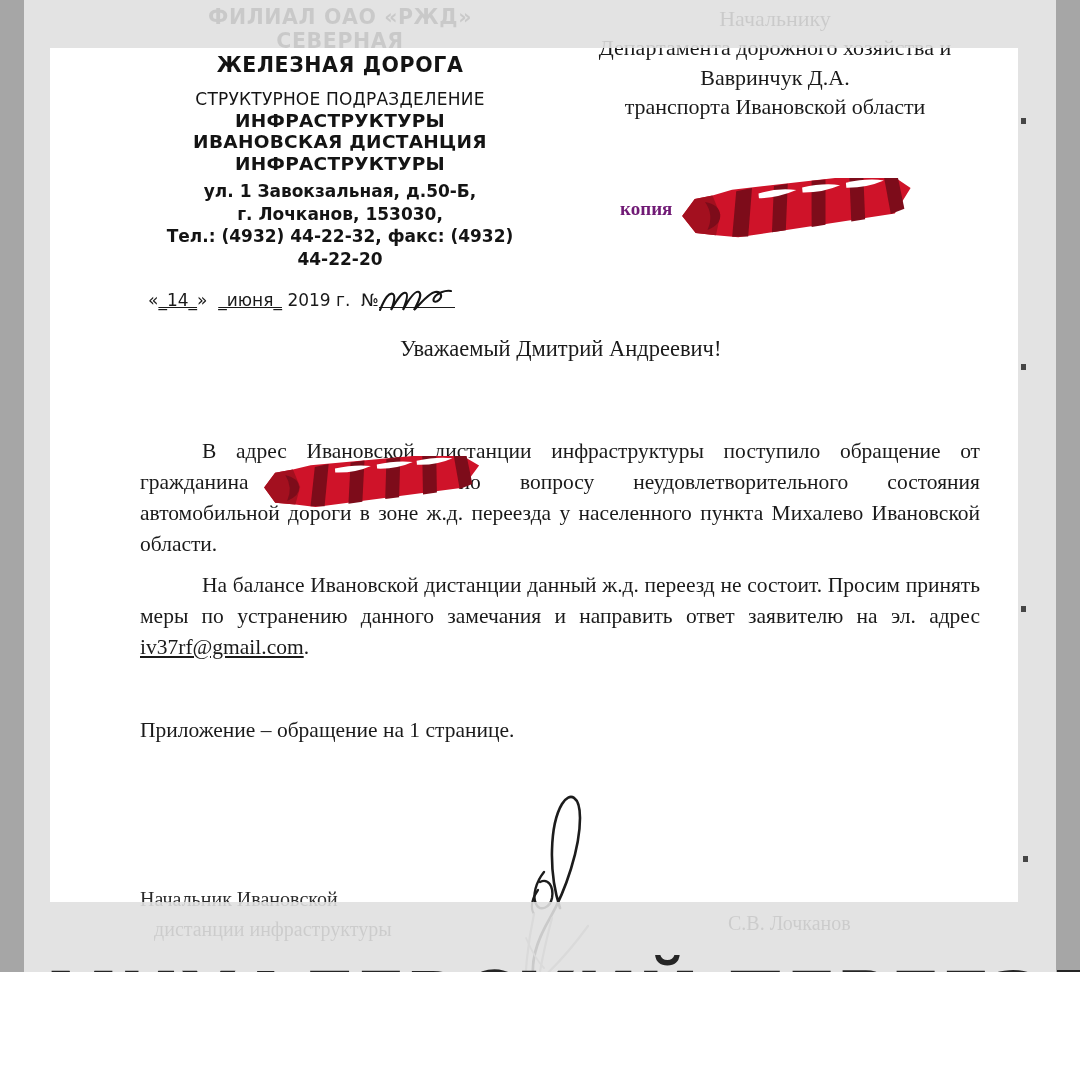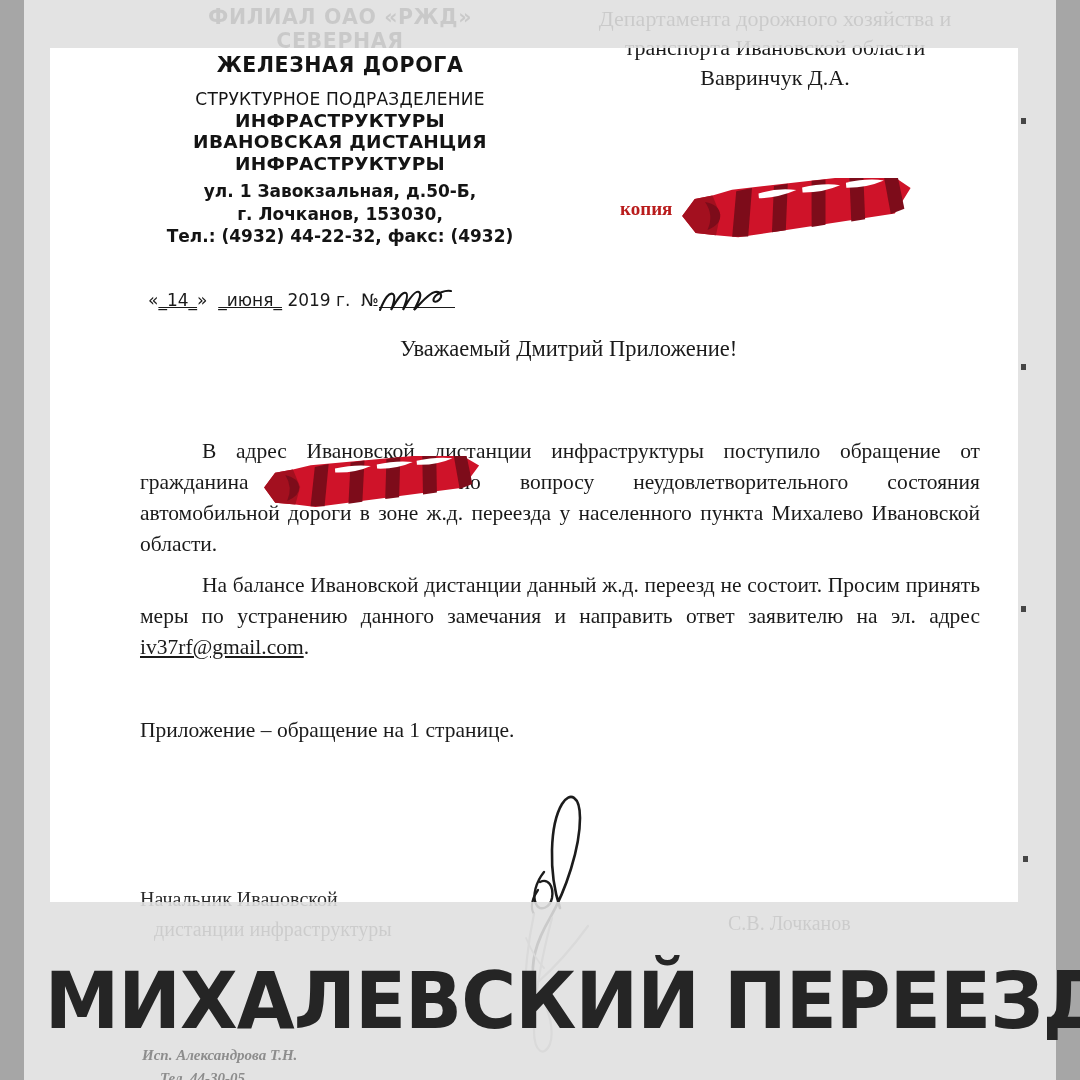--- a/index.html
+++ b/index.html
@@ -10,21 +10,21 @@
   }
   body {
     width: 1080px; height: 1080px;
     font-family: "Liberation Serif", serif;
     overflow: hidden;
   }
 
   
   #stage {
     position: relative;
-    width: 1080px; height: 1080px;
+    width: 1080px; height: 972px;
     background: #e3e3e3;            
     overflow: hidden;
     padding-left: 36px;
   }
   .edge-dark {
     position: absolute; top: 0; bottom: 0;
     width: 24px;
     background: #a6a6a6;            
   }
   .edge-dark.left  { left: 0; }
@@ -181,21 +181,21 @@
   }
 
   
   .tie { position: absolute; pointer-events: none; }
   #tie-top  { left: 680px; top: 178px;  width: 236px; height: 62px; }
   #tie-body { left: 262px; top: 456px;  width: 220px; height: 52px; }
   #copia {
     left: 620px; top: 198px;
     font-size: 19px;
     font-weight: bold;
-    color: #b91c1c;
+    color: #701a75;
     font-family: "Liberation Serif", serif;
   }
 
   
   .speck {
     position: absolute;
     width: 5px; height: 6px;
     background: #2a2a2a;
     opacity: .85;
   }
@@ -215,27 +215,29 @@
     <div class="lh-big">СЕВЕРНАЯ</div>
     <div class="lh-big">ЖЕЛЕЗНАЯ ДОРОГА</div>
     <div class="lh-sub">СТРУКТУРНОЕ ПОДРАЗДЕЛЕНИЕ</div>
     <div class="lh-mid">ИНФРАСТРУКТУРЫ</div>
     <div class="lh-mid">ИВАНОВСКАЯ ДИСТАНЦИЯ</div>
     <div class="lh-mid">ИНФРАСТРУКТУРЫ</div>
     <div class="lh-addr">
       <div>ул. 1 Завокзальная, д.50-Б,</div>
       <div>г. Лочканов, 153030,</div>
       <div>Тел.: (4932) 44-22-32, факс: (4932)</div>
+      <div>44-22-20</div>
     </div>
   </div>
 
   <div class="blk" id="addressee">
+    <div>Начальнику</div>
     <div>Департамента дорожного хозяйства и</div>
+    <div>Вавринчук Д.А.</div>
     <div>транспорта Ивановской области</div>
-    <div>Вавринчук Д.А.</div>
   </div>
 
   <div class="blk" id="dateline">
     <span>«</span><span class="u">_14_</span><span>»</span>
     &nbsp;<span class="u">_июня_</span>
     <span>2019</span>
     <span>г.</span>
     &nbsp;<span>№</span><span class="numrule">
       <svg width="82" height="26" viewBox="0 0 82 26" fill="none" xmlns="http://www.w3.org/2000/svg" aria-hidden="true">
         <path d="M3 22 C8 10 12 4 16 6 C19 8 16 18 14 22 C20 12 25 3 29 5 C32 7 28 17 26 22
@@ -258,21 +260,21 @@
         <path d="M172 3 L186 3 L184 47 L170 48 Z" fill="#7d0c1a"></path>
         <path d="M206 2 L220 6 L224 40 L210 44 Z" fill="#7d0c1a"></path>
         <path d="M80 12 Q100 8 118 12 Q100 18 80 17 Z" fill="#ffffff"></path>
         <path d="M124 10 Q146 7 162 11 Q144 17 124 15 Z" fill="#ffffff"></path>
         <path d="M168 9 Q190 6 206 10 Q188 16 168 14 Z" fill="#ffffff"></path>
         <path d="M26 16 Q40 20 40 30 Q40 40 26 44 Q34 30 26 16 Z" fill="#7d0c1a"></path>
       </g>
     </svg>
   </div>
 
-  <div class="blk" id="greeting">Уважаемый Дмитрий Приложение!</div>
+  <div class="blk" id="greeting">Уважаемый Дмитрий Андреевич!</div>
 
   <div class="blk" id="body">
     <p class="just">
       <span>В адрес Ивановской дистанции инфраструктуры поступило обращение от гражданина</span><span style="display:inline-block;width:210px"></span><span>по вопросу неудовлетворительного состояния автомобильной дороги в зоне ж.д. переезда у населенного пункта Михалево Ивановской области.</span>
     </p>
     <p class="just">
       <span>На балансе Ивановской дистанции данный ж.д. переезд не состоит. Просим принять меры по устранению данного замечания и направить ответ заявителю на эл. адрес </span><span class="email">iv37rf@gmail.com</span><span>.</span>
     </p>
   </div>
 

